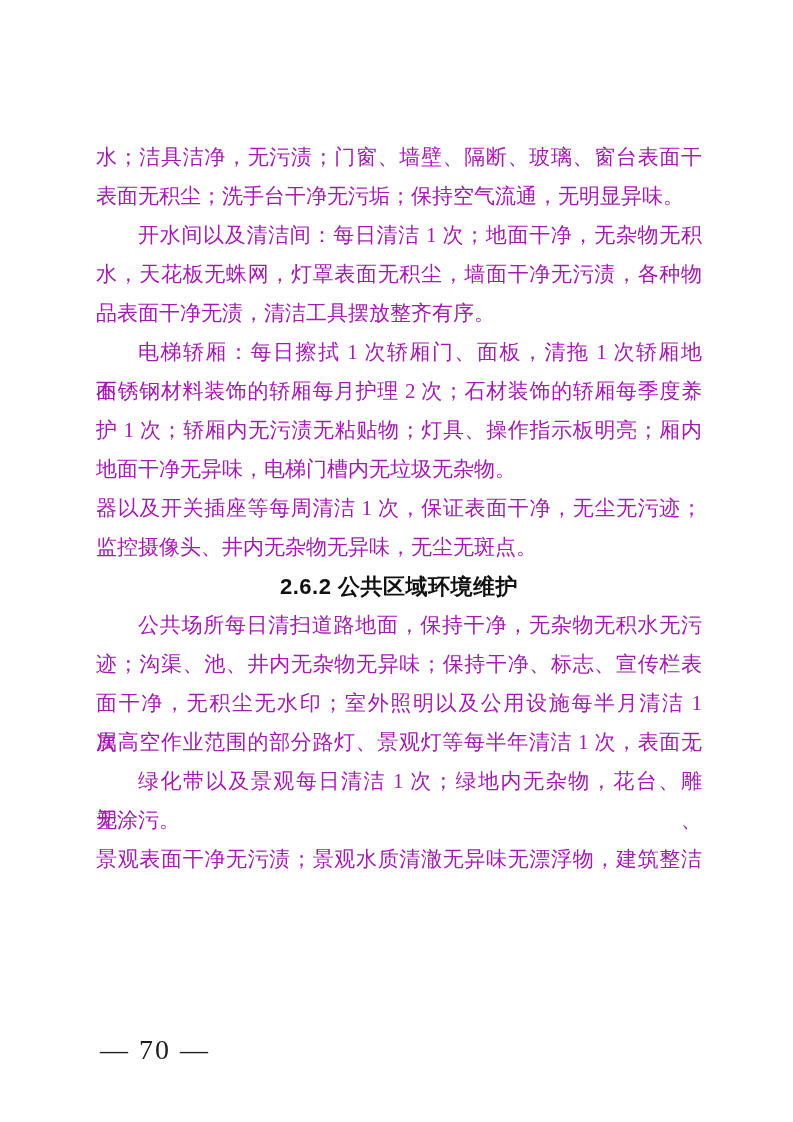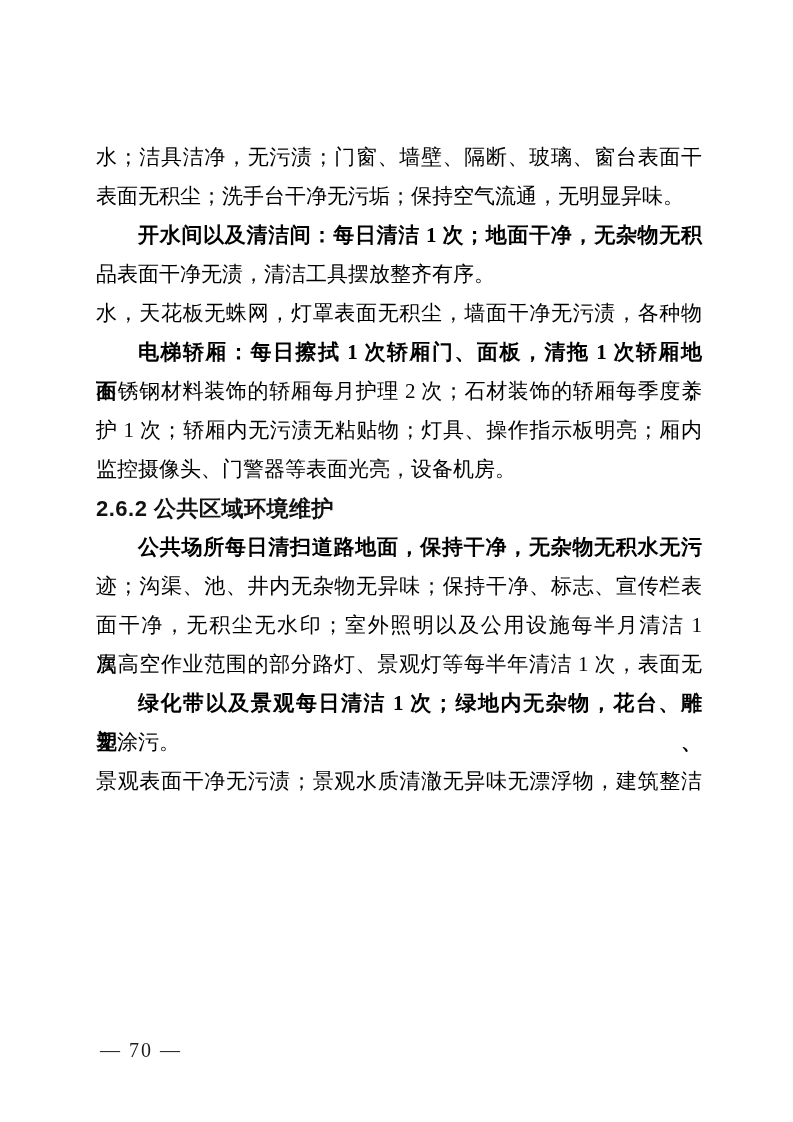--- a/index.html
+++ b/index.html
@@ -22,80 +22,82 @@
     width: 606px;
   }
   .para {
     margin: 0;
     padding: 0;
   }
   .line {
     height: 39px;
     line-height: 39px;
     font-size: 21px;
-    color: #000000;
+    color: #a21caf;
     text-align: justify;
     text-align-last: justify;
     overflow: visible;
   }
   .line.end {
     text-align: left;
     text-align-last: left;
   }
   .line.ind {
     text-indent: 2em;
-    font-weight: bold;
   }
   .heading {
     height: 39px;
     line-height: 39px;
     margin: 0;
     font-size: 22px;
     font-weight: 700;
     color: #111111;
     font-family: "Liberation Sans", "DejaVu Sans", sans-serif;
     letter-spacing: 0.5px;
+    text-align: center;
   }
   .footer {
     position: absolute;
     left: 100px;
     top: 1037px;
     height: 26px;
     line-height: 26px;
-    font-size: 20px;
+    font-size: 28px;
     color: #1d1d1d;
     letter-spacing: 2px;
     font-family: "Liberation Serif", "DejaVu Serif", serif;
   }
 </style>
 </head>
 <body>
 
 <div class="page">
   <div class="content">
 
     <div class="para">
       <div class="line">水；洁具洁净，无污渍；门窗、墙壁、隔断、玻璃、窗台表面干</div>
       <div class="line end">表面无积尘；洗手台干净无污垢；保持空气流通，无明显异味。</div>
     </div>
 
     <div class="para">
       <div class="line ind">开水间以及清洁间：每日清洁 1 次；地面干净，无杂物无积</div>
+      <div class="line">水，天花板无蛛网，灯罩表面无积尘，墙面干净无污渍，各种物</div>
       <div class="line end">品表面干净无渍，清洁工具摆放整齐有序。</div>
-      <div class="line">水，天花板无蛛网，灯罩表面无积尘，墙面干净无污渍，各种物</div>
     </div>
 
     <div class="para">
       <div class="line ind">电梯轿厢：每日擦拭 1 次轿厢门、面板，清拖 1 次轿厢地面；</div>
       <div class="line">不锈钢材料装饰的轿厢每月护理 2 次；石材装饰的轿厢每季度养</div>
       <div class="line">护 1 次；轿厢内无污渍无粘贴物；灯具、操作指示板明亮；厢内</div>
+      <div class="line end">地面干净无异味，电梯门槽内无垃圾无杂物。</div>
     </div>
 
     <div class="para">
-      <div class="line end">监控摄像头、门警器等表面光亮，设备机房。</div>
+      <div class="line">器以及开关插座等每周清洁 1 次，保证表面干净，无尘无污迹；</div>
+      <div class="line end">监控摄像头、井内无杂物无异味，无尘无斑点。</div>
     </div>
 
     <h2 class="heading">2.6.2 公共区域环境维护</h2>
 
     <div class="para">
       <div class="line ind">公共场所每日清扫道路地面，保持干净，无杂物无积水无污</div>
       <div class="line">迹；沟渠、池、井内无杂物无异味；保持干净、标志、宣传栏表</div>
       <div class="line">面干净，无积尘无水印；室外照明以及公用设施每半月清洁 1 次，</div>
       <div class="line">属高空作业范围的部分路灯、景观灯等每半年清洁 1 次，表面无</div>
     </div>

